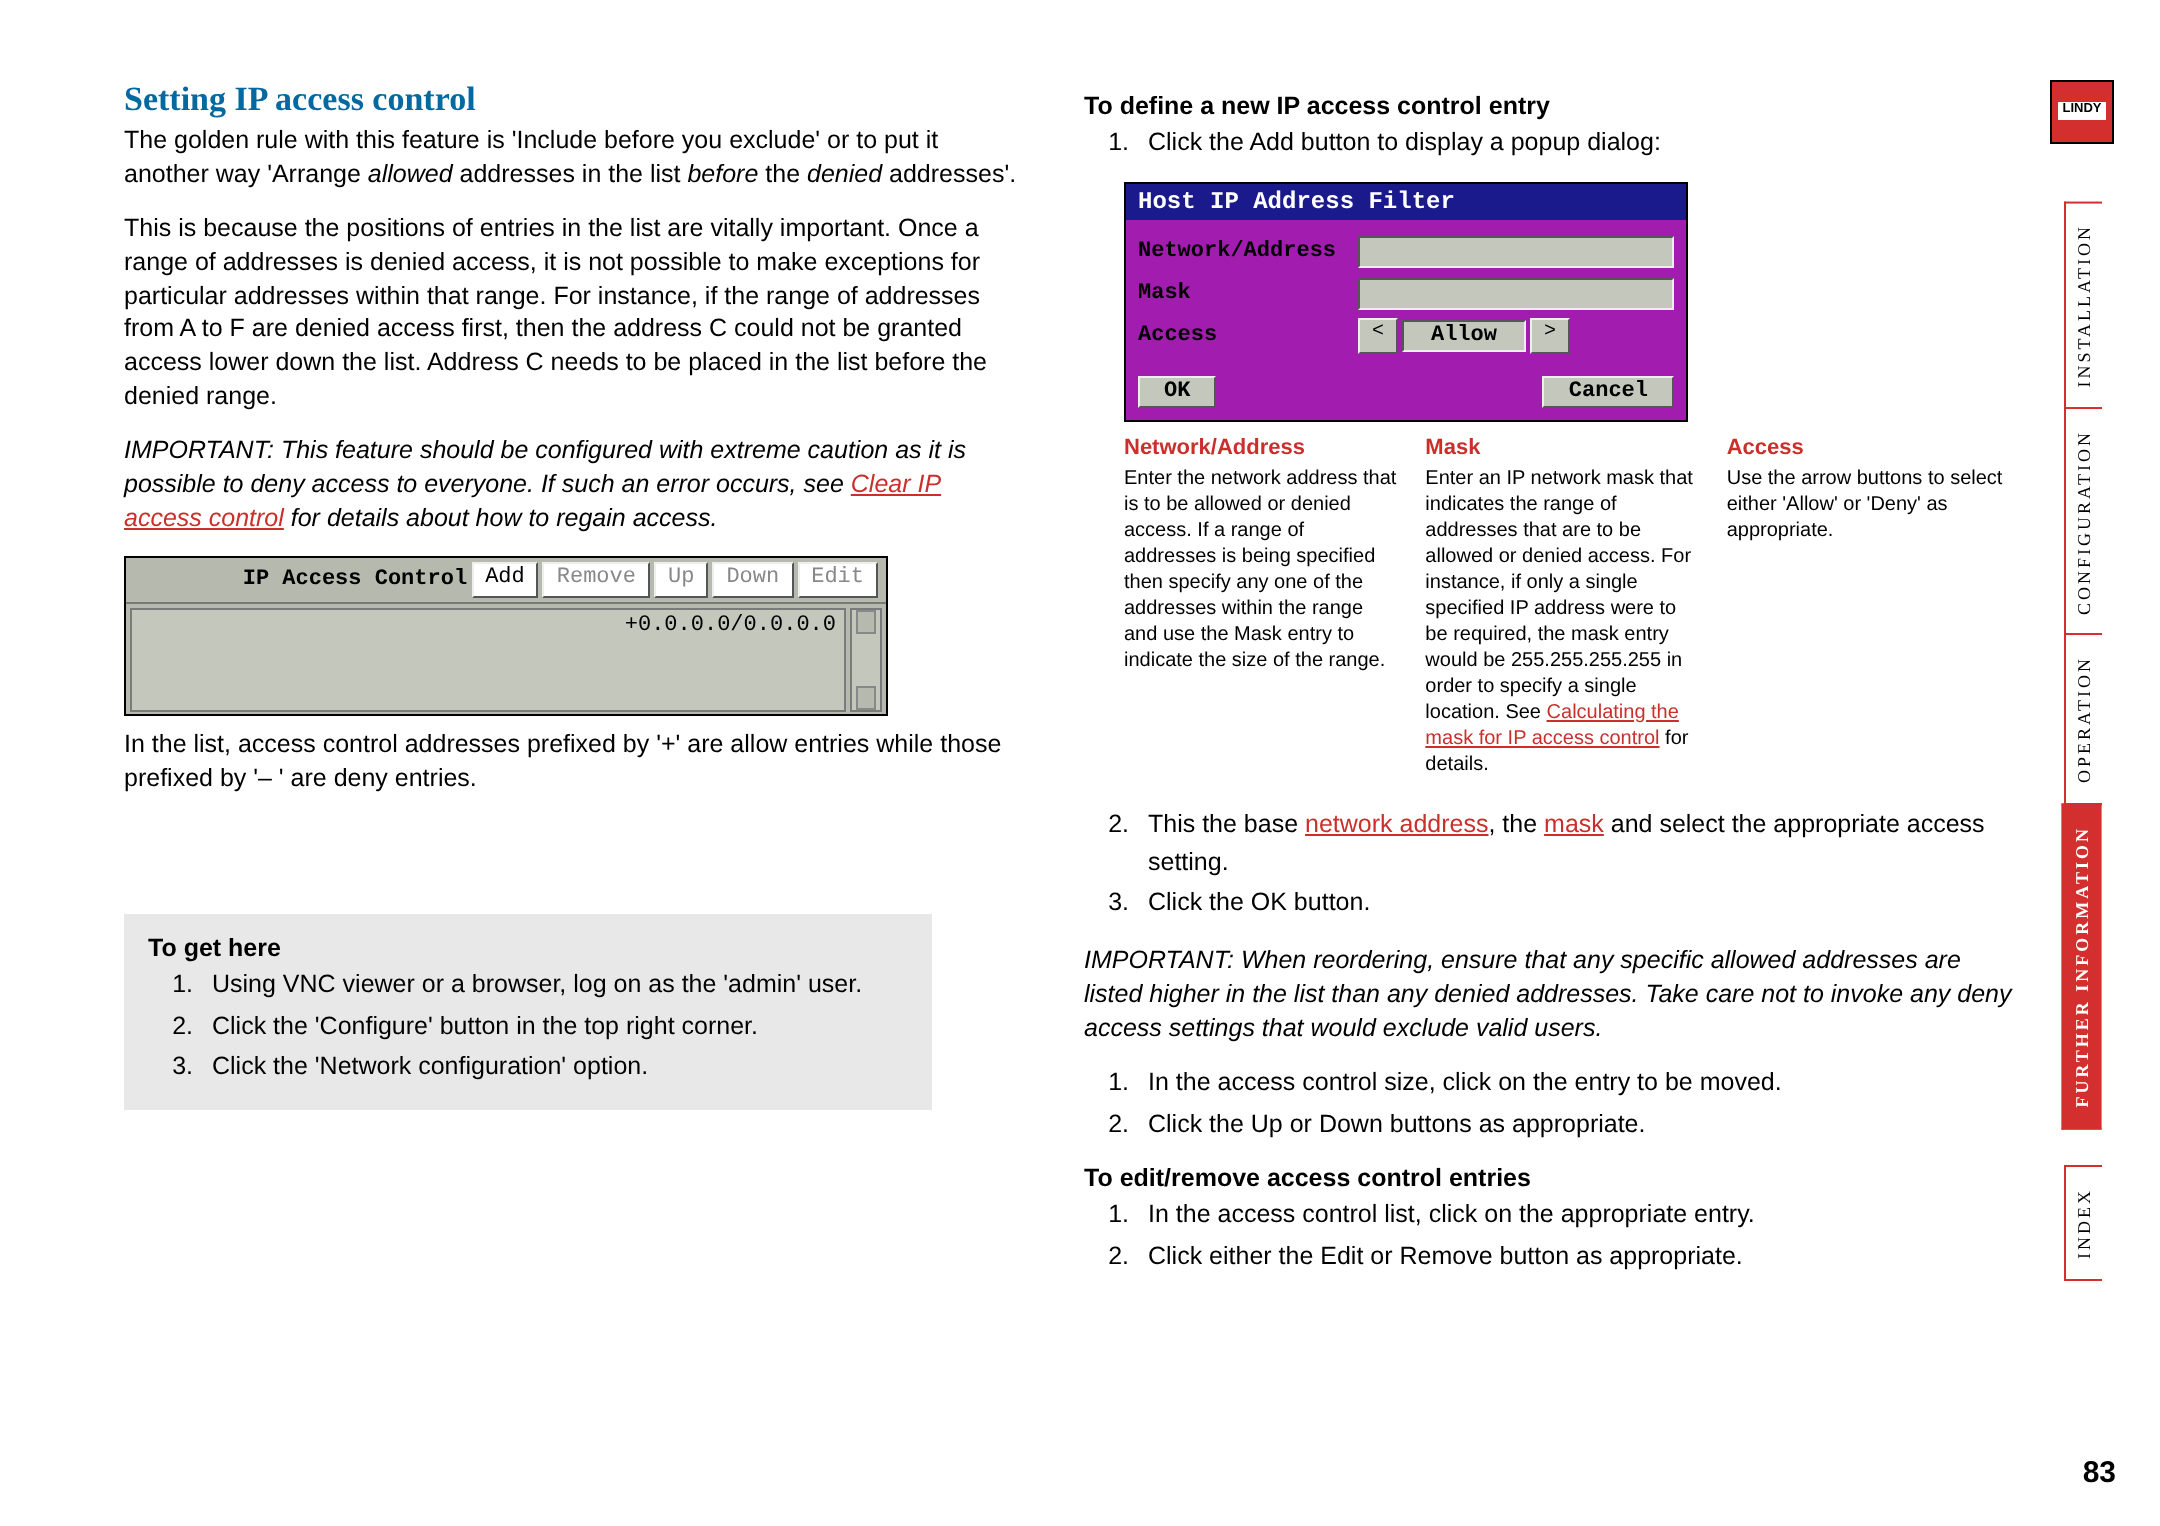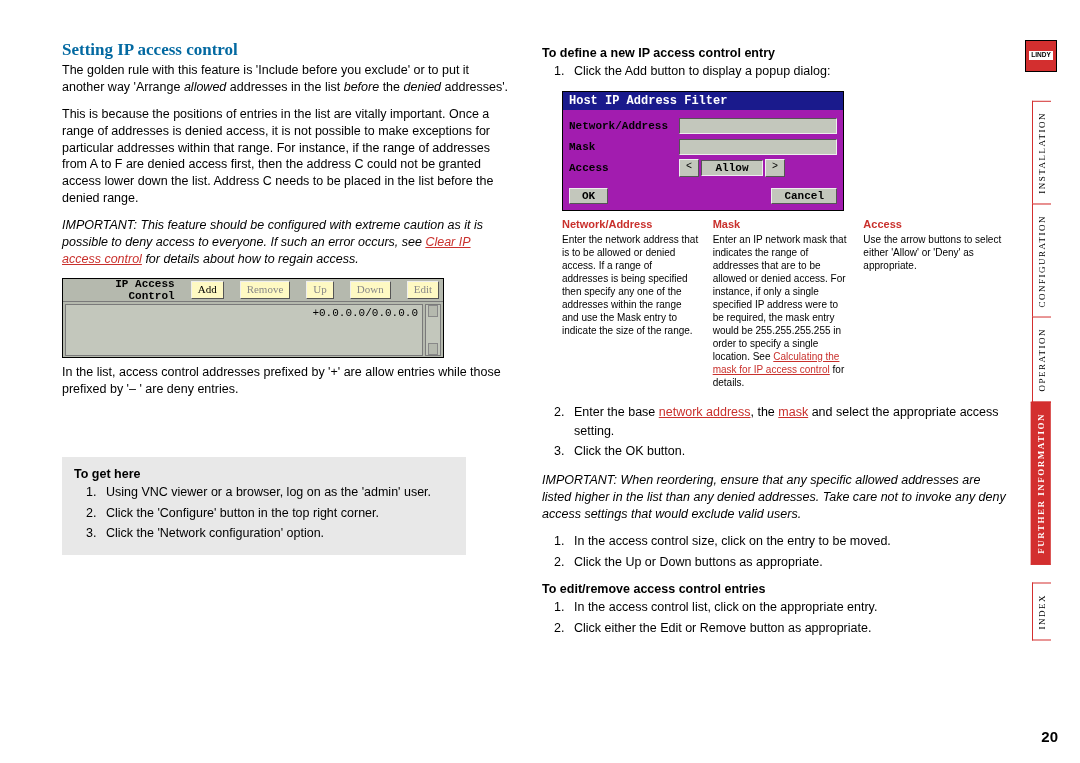--- a/index.html
+++ b/index.html
@@ -85,31 +85,31 @@
     align-items: center;
     height: 18px;
     padding: 2px 4px;
     border-bottom: 1px solid #7a7a7a;
   }
   .ui-listbox-title {
     flex: 1;
     font-weight: bold;
   }
   .ui-btn {
-    background: #fef9c3;
+    background: #ffffff;
     border-top: 1px solid #eee;
     border-left: 1px solid #eee;
     border-right: 1px solid #555;
     border-bottom: 1px solid #555;
-    font-family: Liberation Serif, serif;
+    font-family: Liberation Mono, monospace;
     font-size: 11px;
     padding: 0 6px;
     height: 16px;
     line-height: 14px;
-    margin-left: 16px;
+    margin-left: 2px;
     cursor: default;
   }
   .ui-btn.disabled { color: #888; }
   .ui-listbox-body {
     display: flex;
     height: 56px;
   }
   .ui-listbox-content {
     flex: 1;
     background: #c3c7bc;
@@ -389,21 +389,21 @@
         </div>
       </div>
       <div class="desc-col">
         <div class="desc-col-title">Access</div>
         <div>Use the arrow buttons to select either 'Allow' or 'Deny' as appropriate.</div>
       </div>
     </div>
 
     <ol class="steps" start="2">
       <li>
-        <span>Enter the base </span><a class="link-red">network address</a><span>, the </span><a class="link-red">mask</a><span> and select the appropriate access setting.</span>
+        <span>This the base </span><a class="link-red">network address</a><span>, the </span><a class="link-red">mask</a><span> and select the appropriate access setting.</span>
       </li>
       <li>Click the OK button.</li>
     </ol>
 
     <p class="important-note">IMPORTANT: When reordering, ensure that any specific allowed addresses are listed higher in the list than any denied addresses. Take care not to invoke any deny access settings that would exclude valid users.</p>
     <ol class="steps">
       <li>In the access control size, click on the entry to be moved.</li>
       <li>Click the Up or Down buttons as appropriate.</li>
     </ol>
 
@@ -419,13 +419,13 @@
   <div class="brand-logo">
     <span class="brand-logo-top">LINDY</span>
   </div>
   <div class="nav-tab">INSTALLATION</div>
   <div class="nav-tab">CONFIGURATION</div>
   <div class="nav-tab">OPERATION</div>
   <div class="nav-tab active two-line">FURTHER INFORMATION</div>
   <div class="nav-tab standalone">INDEX</div>
 </div>
 
-<div class="page-num">20</div>
+<div class="page-num">83</div>
 
 </body></html>

